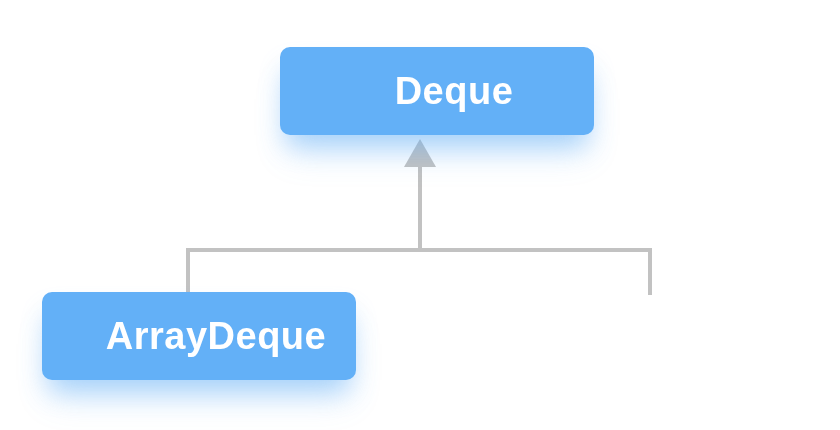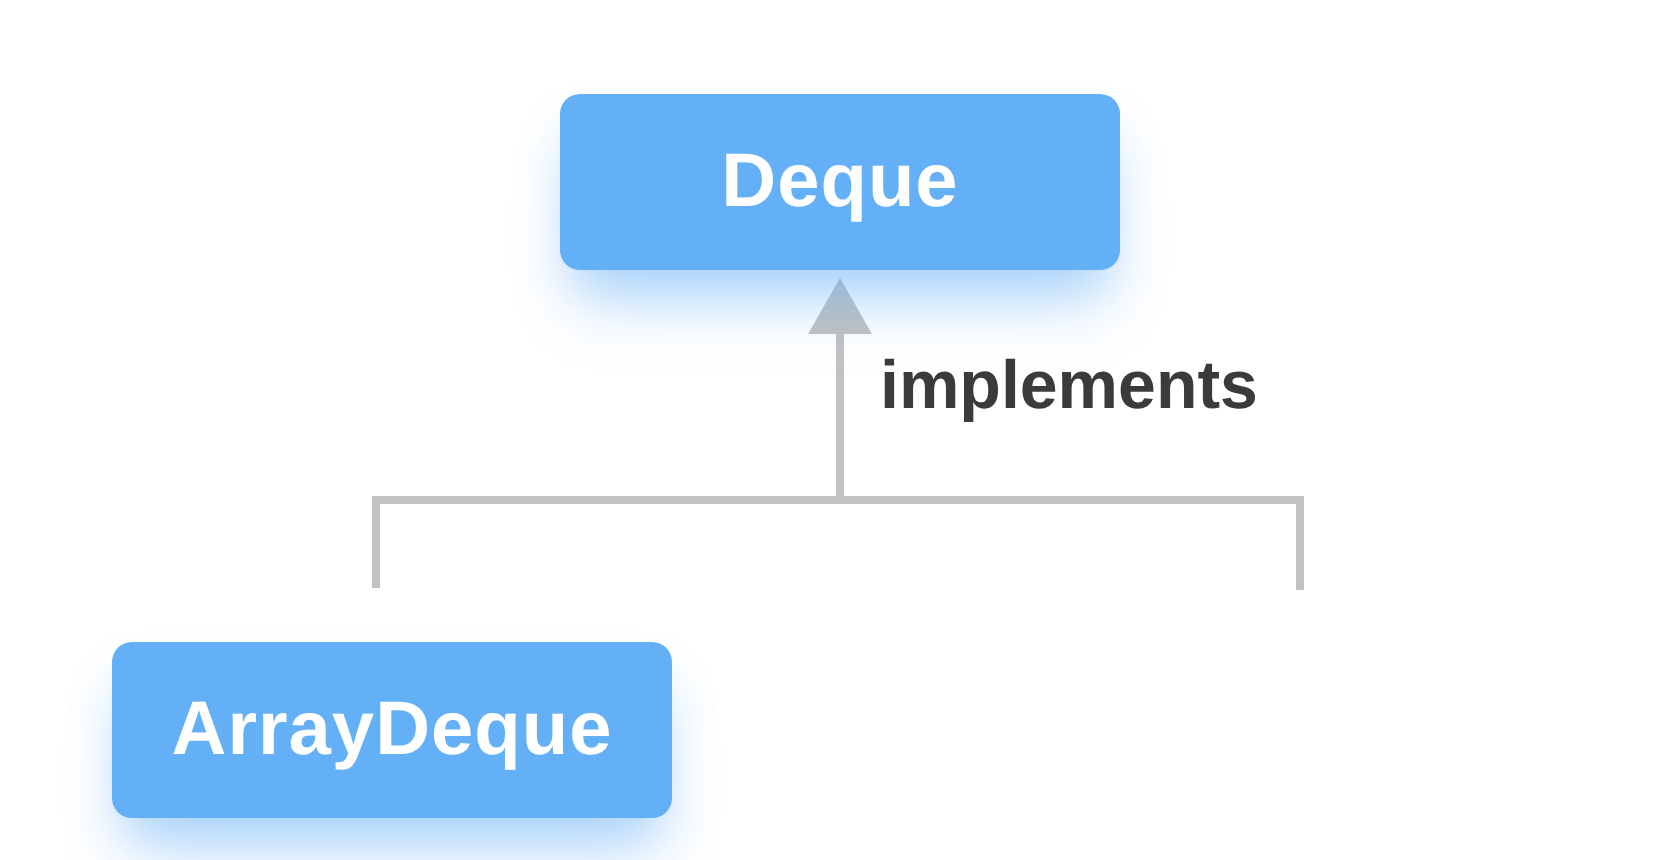--- a/index.html
+++ b/index.html
@@ -23,23 +23,24 @@
     border-radius: 10px;
     display: flex;
     align-items: center;
     justify-content: center;
     color: #ffffff;
     font-size: 38px;
     font-weight: bold;
     letter-spacing: 0.5px;
     box-shadow: 0 16px 26px -6px rgba(99, 176, 247, 0.45),
                 0 26px 34px -10px rgba(99, 176, 247, 0.25);
+    padding-left: 34px;
   }
   .node-deque      { left: 280px; top: 47px;  }
-  .node-arraydeque { left: 56px;  top: 292px; margin-top: 29px; }
+  .node-arraydeque { left: 42px;  top: 292px; }
   .node-linkedlist { left: 510px; top: 292px; }
 
   .connector {
     position: absolute;
     background: #C2C2C2;
   }
   .conn-horizontal { left: 186px; top: 248px; width: 466px; height: 4px; }
   .conn-left-drop  { left: 186px; top: 248px; width: 4px;  height: 46px; }
   .conn-right-drop { left: 648px; top: 248px; width: 4px;  height: 47px; }
   .conn-arrow-shaft{ left: 418px; top: 164px; width: 4px;  height: 88px; }
@@ -68,21 +69,20 @@
 <body>
 
 <div class="canvas">
 
   <div class="connector conn-horizontal"></div>
   <div class="connector conn-left-drop"></div>
   <div class="connector conn-right-drop"></div>
   <div class="connector conn-arrow-shaft"></div>
   <div class="arrow-head"></div>
 
-  <div class="edge-label">implements</div>
 
   <div class="node node-deque">
     <span>Deque</span>
   </div>
 
   <div class="node node-arraydeque">
     <span>ArrayDeque</span>
   </div>
 
 

